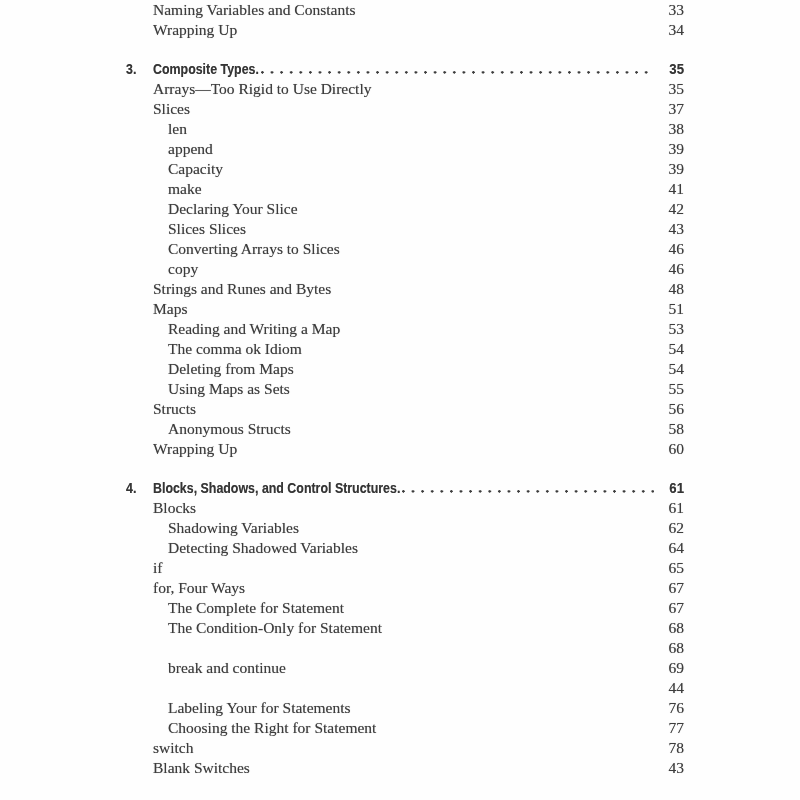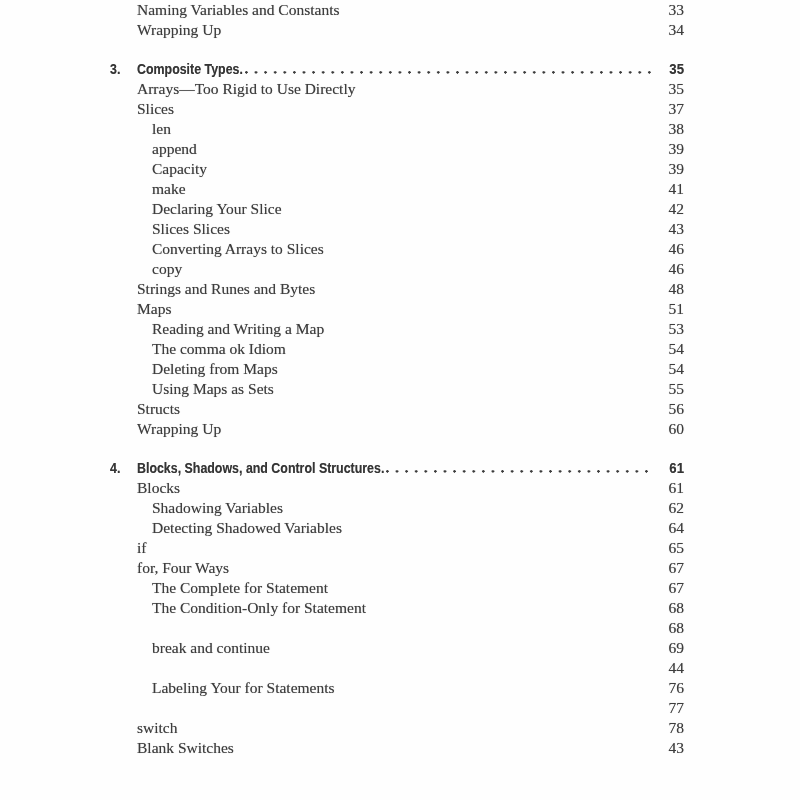--- a/index.html
+++ b/index.html
@@ -28,20 +28,21 @@
     text-shadow: 0 0 0.7px rgba(61,61,61,0.55);
     filter: blur(0.22px);
   }
   .row {
     display: flex;
     align-items: flex-start;
     height: 20px;
     line-height: 20px;
     font-size: 15.5px;
     white-space: nowrap;
+    margin-left: 16px;
   }
   .lv1 { padding-left: 27px; }
   .lv2 { padding-left: 42px; }
   .chapter {
     margin-top: 19px;
     font-family: "Liberation Sans", sans-serif;
     font-weight: 700;
     font-size: 15.5px;
     color: #353535;
   }
@@ -174,20 +175,25 @@
       <div class="row lv2">
         <span class="label">Using Maps as Sets</span>
         <span class="filler"></span>
         <span class="page-num">55</span>
       </div>
       <div class="row lv1">
         <span class="label">Structs</span>
         <span class="filler"></span>
         <span class="page-num">56</span>
       </div>
+      <div class="row lv2">
+        <span class="label">Anonymous Structs</span>
+        <span class="filler"></span>
+        <span class="page-num">58</span>
+      </div>
       <div class="row lv1">
         <span class="label">Wrapping Up</span>
         <span class="filler"></span>
         <span class="page-num">60</span>
       </div>
       <div class="row chapter">
         <span class="num">4.</span>
         <span class="label" style="margin-right: -61.8px;">Blocks, Shadows, and Control Structures.</span>
         <span class="leader"></span>
         <span class="page-num">61</span>
@@ -239,20 +245,21 @@
       <div class="row lv2">
         <span class="filler"></span>
         <span class="page-num">44</span>
       </div>
       <div class="row lv2">
         <span class="label">Labeling Your for Statements</span>
         <span class="filler"></span>
         <span class="page-num">76</span>
       </div>
       <div class="row lv2">
+        <span class="label">Choosing the Right for Statement</span>
         <span class="filler"></span>
         <span class="page-num">77</span>
       </div>
       <div class="row lv1">
         <span class="label">switch</span>
         <span class="filler"></span>
         <span class="page-num">78</span>
       </div>
       <div class="row lv1">
         <span class="label">Blank Switches</span>

